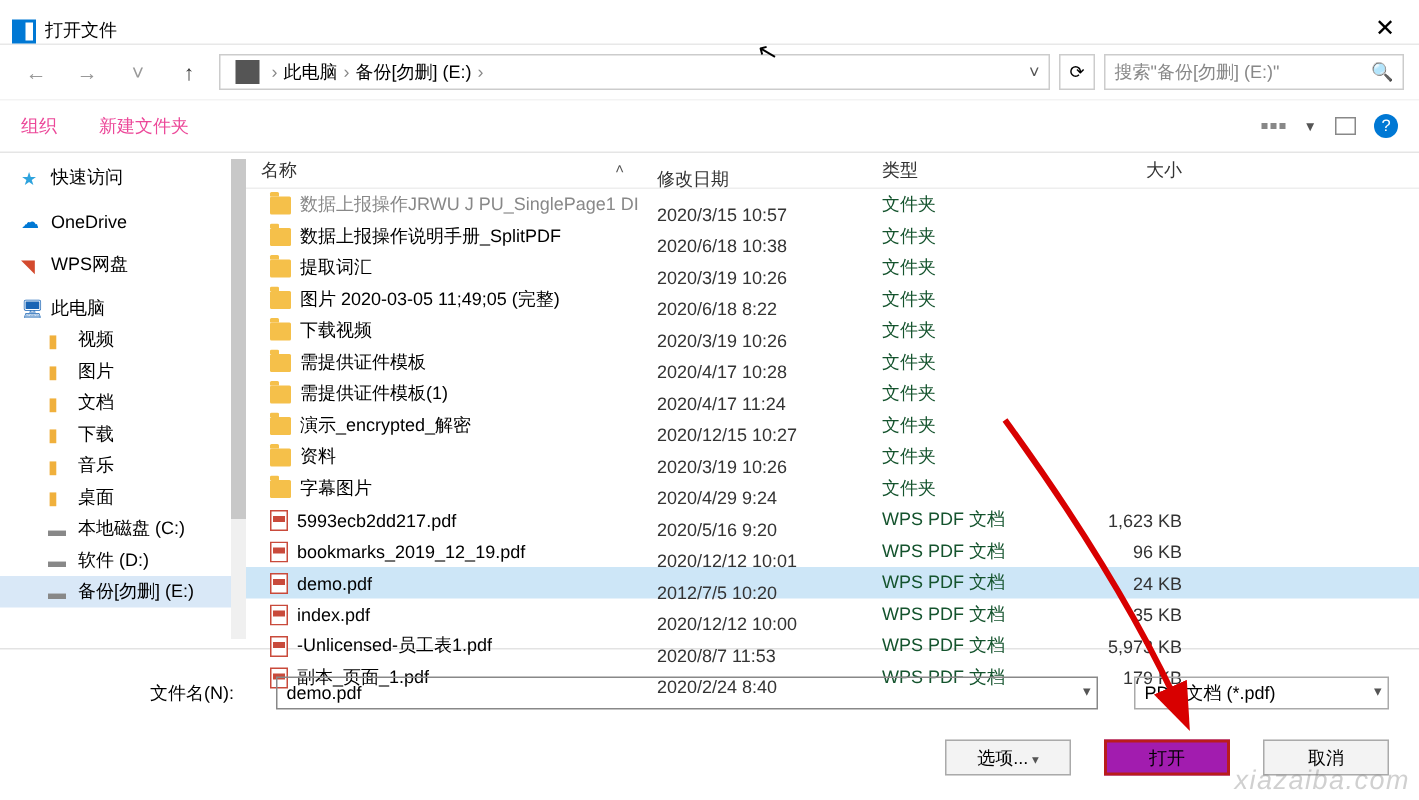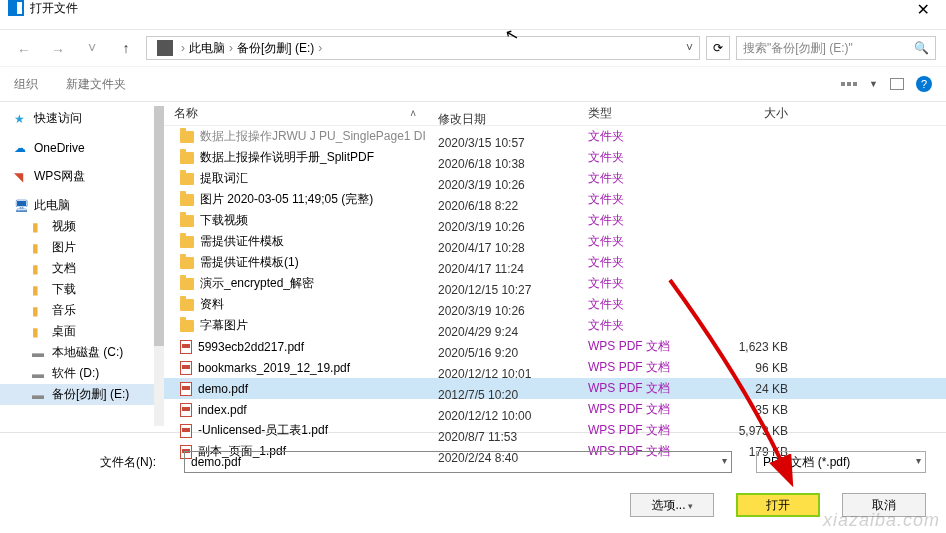--- a/index.html
+++ b/index.html
@@ -1,36 +1,36 @@
 <!DOCTYPE html>
 <html><head>
 <meta charset="utf-8">
 <style>
 * { box-sizing: border-box; margin: 0; padding: 0; font-family: "Microsoft YaHei", "Segoe UI", sans-serif; }
 body { background: #fff; width: 946px; height: 533px; overflow: hidden; position: relative; }
 
-.titlebar { display: flex; align-items: flex-start; height: 30px; padding: 0 8px; border-bottom: 1px solid #e8e8e8; }
+.titlebar { display: flex; align-items: flex-end; height: 30px; padding: 0 8px; border-bottom: 1px solid #e8e8e8; }
 .titlebar .app-icon { width: 16px; height: 16px; background: #0078d4; display: inline-block; margin-right: 6px; position: relative; }
 .titlebar .app-icon::after { content:""; position:absolute; right:2px; top:2px; bottom:2px; width:5px; background:#fff; }
 .titlebar .title { font-size: 12px; }
 .titlebar .close { margin-left: auto; font-size: 16px; padding: 0 8px; cursor: pointer; }
 
 .navbar { display: flex; align-items: center; height: 36px; padding: 0 10px; gap: 6px; }
 .nav-btn { width: 28px; height: 28px; border: none; background: transparent; display: flex; align-items:center; justify-content:center; font-size: 14px; color:#999; }
 .nav-btn.dark { color:#333; }
 .bc-icon { width:16px; height:16px; background:#555; display:inline-block; margin: 0 4px; }
 .breadcrumb { flex: 1; display: flex; align-items: center; height: 24px; border: 1px solid #ccc; padding: 0 6px; font-size: 12px; gap: 4px; }
 .bc-sep { color:#888; }
 .bc-end { margin-left:auto; display:flex; gap:4px; }
 .refresh { width:24px; height:24px; border:1px solid #ccc; background:#fff; font-size:12px; }
 .search { width: 200px; height: 24px; border: 1px solid #ccc; display: flex; align-items:center; padding: 0 6px; font-size:12px; color:#888; }
 .search .mag { margin-left:auto; color:#555; }
 
 .toolbar { display:flex; align-items:center; height: 36px; padding: 0 14px; gap: 24px; border-top:1px solid #f3f3f3; border-bottom:1px solid #e5e5e5; }
-.toolbar .t-left { color:#737373; font-size:12px; display:flex; gap:28px; }
+.toolbar .t-left { color:#ec4899; font-size:12px; display:flex; gap:28px; }
 .toolbar .t-right { margin-left:auto; display:flex; gap:12px; align-items:center; }
 .view-icon { display:inline-flex; gap:2px; }
 .grid-dot { width:4px; height:4px; background:#888; }
 .help-icon { width:16px; height:16px; border-radius:50%; background:#0078d4; color:#fff; font-size:11px; display:flex; align-items:center; justify-content:center; }
 
 .main { display:flex; height: 330px; }
 .sidebar { width: 164px; border-right: none; overflow:hidden; font-size:12px; padding-top: 6px; }
 .side-item { display:flex; align-items:center; height: 21px; padding-left: 14px; gap: 6px; cursor:pointer; white-space:nowrap; }
 .side-item.sub { padding-left: 32px; }
 .side-item.selected { background:#d9e8f7; }
@@ -51,38 +51,38 @@
 .c-date { width: 150px; margin-top: 12px; }
 .c-type { width: 130px; }
 .c-size { width: 100px; text-align:right; padding-right:20px; }
 .sort-arrow { margin-left:auto; margin-right:12px; color:#555; font-size:10px; }
 
 .filelist { font-size:12px; overflow:hidden; }
 .row { display:flex; height:21px; align-items:center; }
 .row.selected { background:#cde6f7; }
 .row .c-name { display:flex; align-items:center; gap:6px; padding-left:16px; width:264px; overflow:hidden; white-space:nowrap; }
 .row .c-date { width:150px; padding-left:10px; color:#333; }
-.row .c-type { width:130px; padding-left:10px; color:#a21caf; }
+.row .c-type { width:130px; padding-left:10px; color:#14532d; }
 .row .c-size { width:100px; text-align:right; padding-right:20px; color:#333; }
 .folder-icon { width:14px; height:12px; background:#f5c04a; display:inline-block; border-radius:1px; position:relative; }
 .folder-icon::before { content:""; position:absolute; top:-3px; left:0; width:6px; height:3px; background:#f5c04a; border-radius:1px 1px 0 0; }
 .pdf-icon { width:12px; height:14px; border:1px solid #c94a3b; display:inline-block; background:#fff; position:relative; }
 .pdf-icon::after { content:""; position:absolute; left:1px; right:1px; top:3px; height:4px; background:#c94a3b; }
 .partial { color:#888; white-space:nowrap; overflow:hidden; }
 
 .footer { border-top:1px solid #e3e3e3; padding: 18px 20px 14px; }
 .fn-row { display:flex; align-items:center; gap:24px; font-size:12px; }
 .fn-label { width:140px; text-align:right; padding-right:4px; }
 .fn-input { flex:1; height:22px; border:1px solid #888; padding:0 6px; font-size:12px; display:flex; align-items:center; }
 .fn-combo { position:relative; }
 .fn-caret { position:absolute; right:4px; top:3px; font-size:10px; color:#555; }
 .filter { width:170px; border:1px solid #aaa; height:22px; padding:0 6px; display:flex; align-items:center; position:relative; }
 .btn-row { display:flex; justify-content:flex-end; gap:22px; margin-top:20px; }
 .btn { height:24px; min-width:84px; font-size:12px; border:1px solid #aaa; background:#f3f3f3; cursor:pointer; }
-.btn.primary { border:2px solid #84cc16; background:#fde047; }
+.btn.primary { border:2px solid #b91c1c; background:#a21caf; }
 .btn.small { min-width:84px; }
 .tools-btn { padding: 0 14px; }
 .btn.tools-btn::after { content:" ▾"; font-size:9px; color:#555; }
 
 .cursor { position:absolute; left:505px; top:25px; font-size:16px; transform:rotate(-15deg); color:#000; }
 .red-arrow { position:absolute; left:660px; top:270px; pointer-events:none; }
 .watermark { position:absolute; right:6px; bottom:2px; font-size:18px; color:rgba(120,120,120,0.35); font-style:italic; letter-spacing:1px; }
 </style>
 </head>
 <body>

